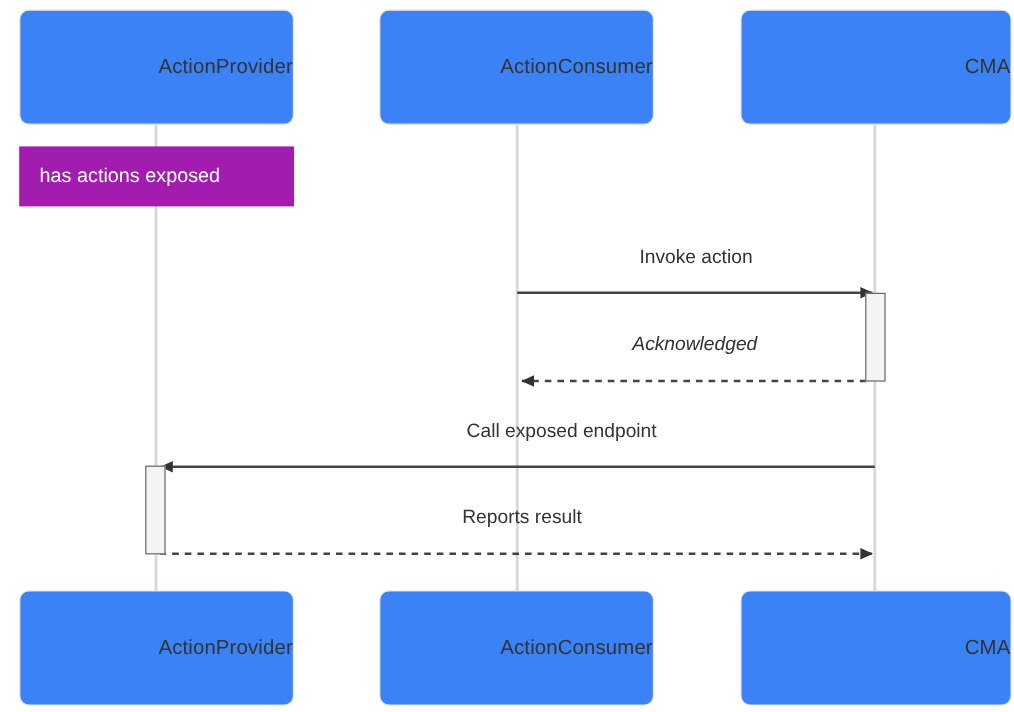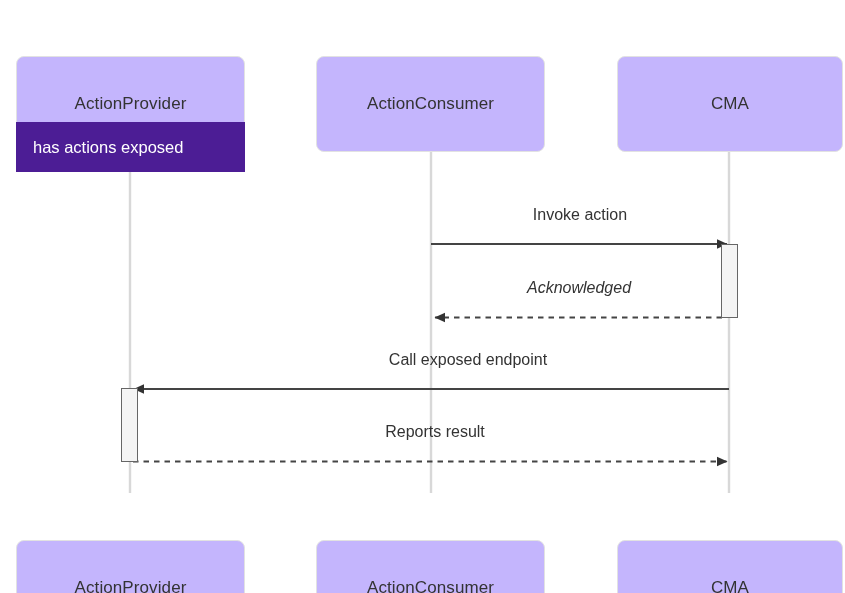--- a/index.html
+++ b/index.html
@@ -22,39 +22,38 @@
   svg.layer {
     position: absolute;
     left: 0;
     top: 0;
     width: 845px;
     height: 593px;
   }
   .actor-box {
     position: absolute;
     box-sizing: border-box;
-    background: #c4b5fd;
+    background: #3b82f6;
     border: 1px solid #e2e2e2;
     border-radius: 8px;
     display: flex;
     align-items: center;
-    justify-content: center;
+    justify-content: flex-end;
     z-index: 5;
-    margin-top: 48px;
   }
   .actor-label {
     font-size: 17px;
     color: #333333;
     letter-spacing: 0.1px;
     white-space: nowrap;
   }
   .note-box {
     position: absolute;
     box-sizing: border-box;
-    background: #4c1d95;
+    background: #a21caf;
     display: flex;
     align-items: center;
     z-index: 6;
   }
   .note-label {
     font-size: 16.5px;
     color: #ffffff;
     padding-left: 17px;
     white-space: nowrap;
   }

